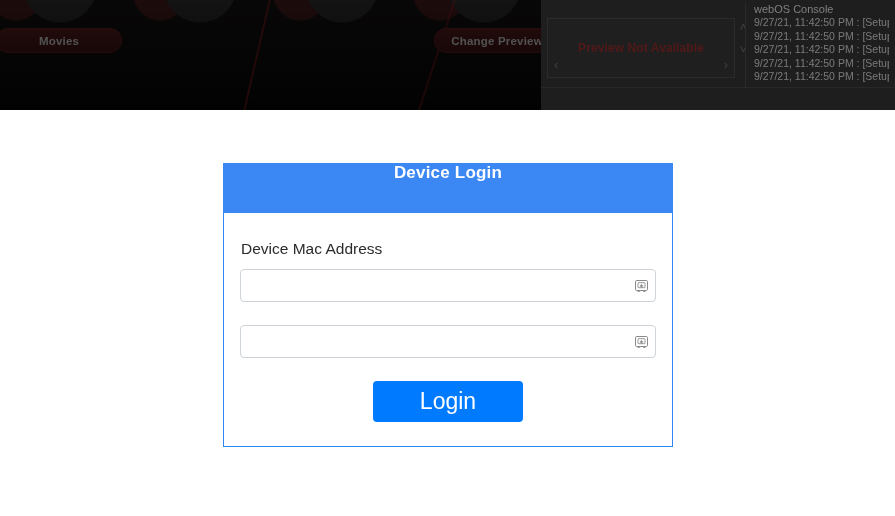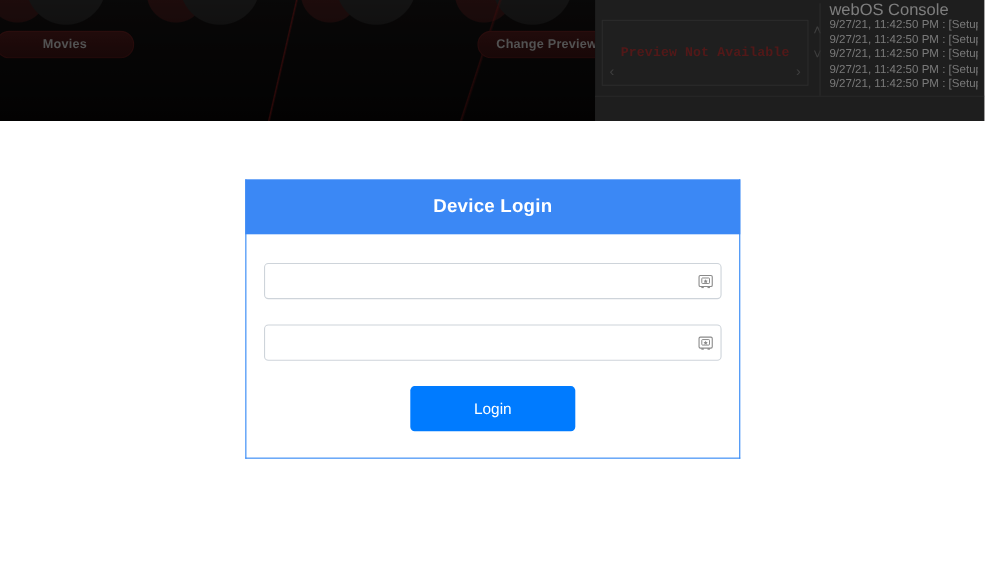--- a/index.html
+++ b/index.html
@@ -133,21 +133,20 @@
     align-items: center;
     justify-content: center;
     box-sizing: border-box;
   }
 
   .preview-text {
     color: #8d2a2a;
     font-size: 12px;
     font-weight: bold;
     letter-spacing: 0.1px;
-    font-family: Liberation Mono, monospace;
   }
 
   .arrow {
     position: absolute;
     color: #6b6b6b;
     font-size: 13px;
     line-height: 1;
     user-select: none;
   }
   .arrow.left   { left: 6px;  bottom: 6px; }
@@ -160,21 +159,21 @@
   .console-card {
     position: relative;
     flex: 1;
     border-left: 1px solid #4a4a4a;
     padding-left: 8px;
     overflow: hidden;
   }
 
   .console-title {
     color: #d8d8d8;
-    font-size: 15px;
+    font-size: 11px;
     line-height: 13px;
     white-space: nowrap;
   }
 
   .console-line {
     color: #cfcfcf;
     font-size: 10.5px;
     line-height: 13.5px;
     white-space: nowrap;
   }
@@ -214,21 +213,21 @@
     box-sizing: border-box;
     background: #ffffff;
     border: 1px solid #2f86f6;
     border-top: none;
   }
 
   .dialog-header {
     height: 50px;
     background: #3b88f5;
     display: flex;
-    align-items: center;
+    align-items: flex-start;
     justify-content: center;
     margin: -0px -1px 0 -1px;
   }
 
   .dialog-title {
     color: #ffffff;
     font-size: 17px;
     font-weight: bold;
     letter-spacing: 0.2px;
   }
@@ -281,21 +280,21 @@
   }
 
   .login-button {
     width: 150px;
     height: 41px;
     background: #007bff;
     border: none;
     border-radius: 4px;
     color: #ffffff;
     font-family: "Liberation Sans", sans-serif;
-    font-size: 14px;
+    font-size: 23px;
     line-height: 41px;
     text-align: center;
     cursor: pointer;
     padding: 0;
   }
 </style>
 </head>
 <body>
 
 <div id="app">
@@ -343,51 +342,52 @@
     <div class="strip-shade"></div>
   </div>
 
   <div class="dialog">
 
     <div class="dialog-header">
       <span class="dialog-title">Device Login</span>
     </div>
 
     <div class="dialog-body">
+
+      <div>
+        <div class="field-label">Device Mac Address</div>
+        <div class="field-wrap">
+          <input class="text-input" type="text" placeholder="" style="">
+          <span class="autofill-icon">
+            <svg width="15" height="15" viewBox="0 0 15 15" xmlns="http://www.w3.org/2000/svg">
+              <rect x="1.5" y="2" width="12" height="10" rx="1.2" fill="#ffffff" stroke="#8a8a8a" stroke-width="1"></rect>
+              <rect x="4" y="4.2" width="7" height="5" rx="0.6" fill="#ffffff" stroke="#8a8a8a" stroke-width="0.9"></rect>
+              <path d="M7.5 5.3 L8.1 6.5 L9.4 6.7 L8.45 7.6 L8.7 8.9 L7.5 8.3 L6.3 8.9 L6.55 7.6 L5.6 6.7 L6.9 6.5 Z" fill="#8a8a8a"></path>
+              <rect x="3.6" y="12" width="2.2" height="1.4" fill="#8a8a8a"></rect>
+              <rect x="9.2" y="12" width="2.2" height="1.4" fill="#8a8a8a"></rect>
+            </svg>
+          </span>
+        </div>
+      </div>
 
       <div>
         <div class="field-wrap">
           <input class="text-input" type="text" placeholder="" style="">
           <span class="autofill-icon">
             <svg width="15" height="15" viewBox="0 0 15 15" xmlns="http://www.w3.org/2000/svg">
               <rect x="1.5" y="2" width="12" height="10" rx="1.2" fill="#ffffff" stroke="#8a8a8a" stroke-width="1"></rect>
               <rect x="4" y="4.2" width="7" height="5" rx="0.6" fill="#ffffff" stroke="#8a8a8a" stroke-width="0.9"></rect>
               <path d="M7.5 5.3 L8.1 6.5 L9.4 6.7 L8.45 7.6 L8.7 8.9 L7.5 8.3 L6.3 8.9 L6.55 7.6 L5.6 6.7 L6.9 6.5 Z" fill="#8a8a8a"></path>
               <rect x="3.6" y="12" width="2.2" height="1.4" fill="#8a8a8a"></rect>
               <rect x="9.2" y="12" width="2.2" height="1.4" fill="#8a8a8a"></rect>
             </svg>
           </span>
         </div>
       </div>
 
-      <div>
-        <div class="field-wrap">
-          <input class="text-input" type="text" placeholder="" style="">
-          <span class="autofill-icon">
-            <svg width="15" height="15" viewBox="0 0 15 15" xmlns="http://www.w3.org/2000/svg">
-              <rect x="1.5" y="2" width="12" height="10" rx="1.2" fill="#ffffff" stroke="#8a8a8a" stroke-width="1"></rect>
-              <rect x="4" y="4.2" width="7" height="5" rx="0.6" fill="#ffffff" stroke="#8a8a8a" stroke-width="0.9"></rect>
-              <path d="M7.5 5.3 L8.1 6.5 L9.4 6.7 L8.45 7.6 L8.7 8.9 L7.5 8.3 L6.3 8.9 L6.55 7.6 L5.6 6.7 L6.9 6.5 Z" fill="#8a8a8a"></path>
-              <rect x="3.6" y="12" width="2.2" height="1.4" fill="#8a8a8a"></rect>
-              <rect x="9.2" y="12" width="2.2" height="1.4" fill="#8a8a8a"></rect>
-            </svg>
-          </span>
-        </div>
-      </div>
-
       <div class="login-row">
         <button class="login-button">Login</button>
       </div>
 
     </div>
   </div>
 
 </div>
 
 </body></html>

